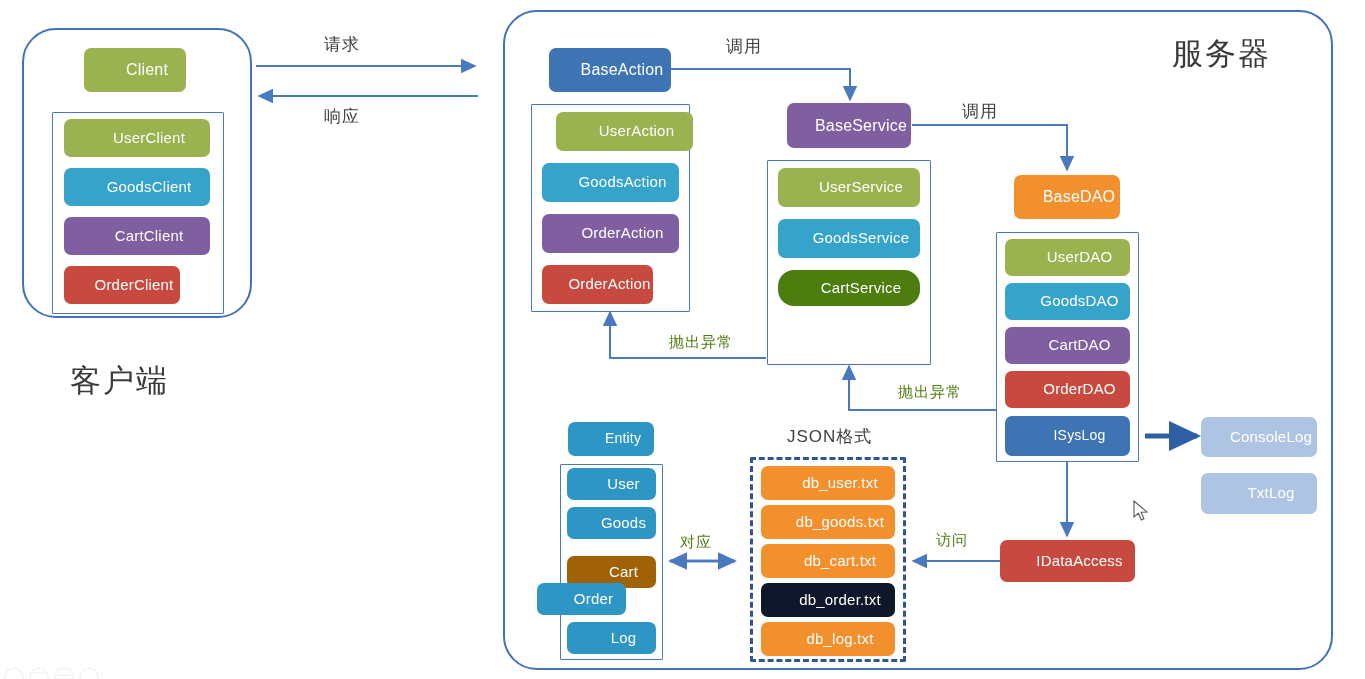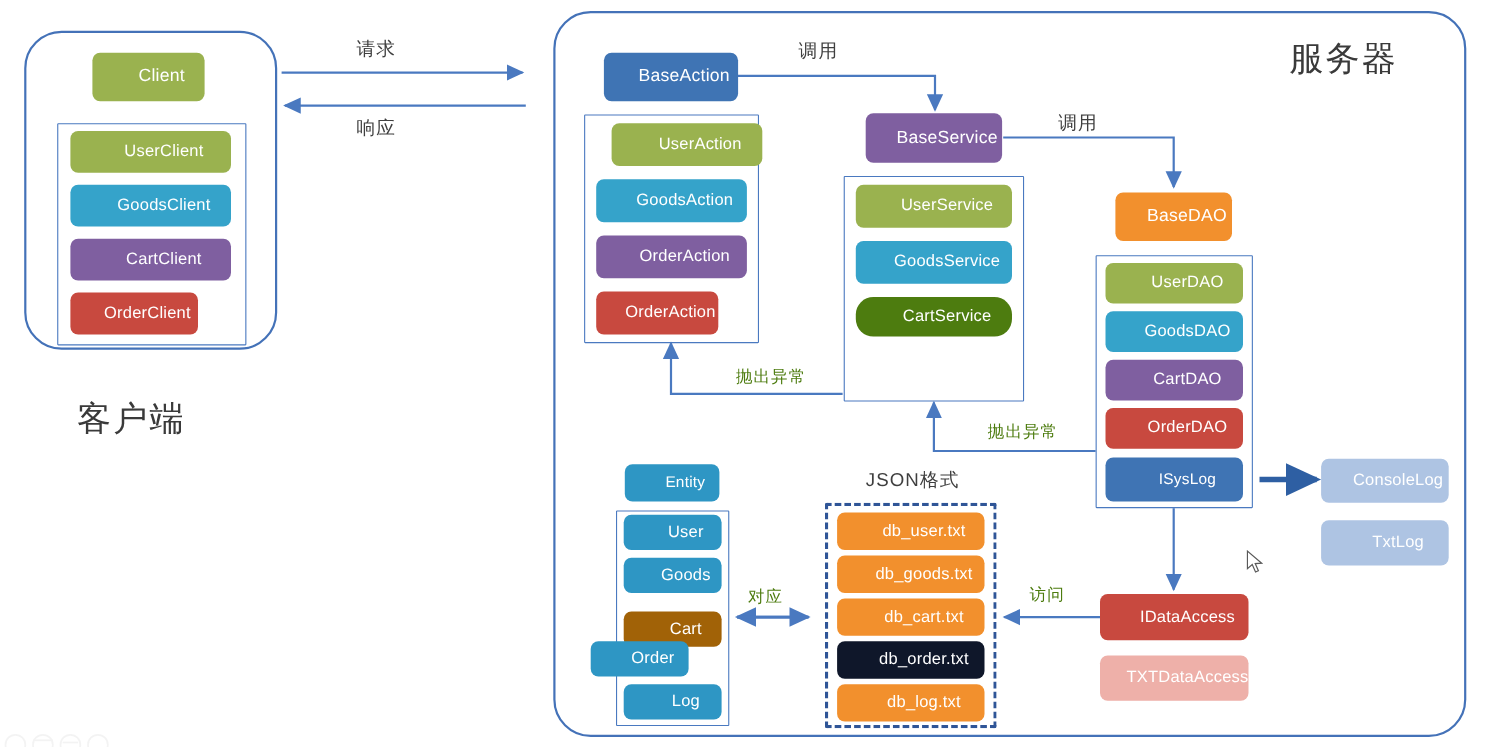--- a/index.html
+++ b/index.html
@@ -120,21 +120,20 @@
   <div class="node md" style="left:1005px;top:239px;width:125px;height:37px;background:#9ab24f;">UserDAO</div>
   <div class="node md" style="left:1005px;top:283px;width:125px;height:37px;background:#35a3ca;">GoodsDAO</div>
   <div class="node md" style="left:1005px;top:327px;width:125px;height:37px;background:#7f5fa0;">CartDAO</div>
   <div class="node md" style="left:1005px;top:371px;width:125px;height:37px;background:#c8493f;">OrderDAO</div>
   <div class="node sm" style="left:1005px;top:416px;width:125px;height:40px;background:#3f74b4;">ISysLog</div>
 
   <div class="node md" style="left:1201px;top:417px;width:116px;height:40px;background:#aec4e3;">ConsoleLog</div>
   <div class="node md" style="left:1201px;top:473px;width:116px;height:41px;background:#aec4e3;">TxtLog</div>
 
   <div class="node md" style="left:1000px;top:540px;width:135px;height:42px;background:#c8493f;">IDataAccess</div>
-  <div class="node md" style="left:1000px;top:596px;width:135px;height:41px;background:#eeb0a9;">TXTDataAccess</div>
 
   <div class="node sm" style="left:568px;top:422px;width:86px;height:34px;background:#2e96c4;">Entity</div>
   <div class="group-frame" style="left:560px;top:464px;width:103px;height:196px;"></div>
   <div class="node md" style="left:567px;top:468px;width:89px;height:32px;background:#2e96c4;">User</div>
   <div class="node md" style="left:567px;top:507px;width:89px;height:32px;background:#2e96c4;">Goods</div>
   <div class="node md" style="left:567px;top:545px;width:89px;height:32px;background:#a16207;margin-top:11px;">Cart</div>
   <div class="node md" style="left:537px;top:583px;width:89px;height:32px;background:#2e96c4;">Order</div>
   <div class="node md" style="left:567px;top:622px;width:89px;height:32px;background:#2e96c4;">Log</div>
 
   <div class="dash-frame" style="left:750px;top:457px;width:156px;height:205px;"></div>

